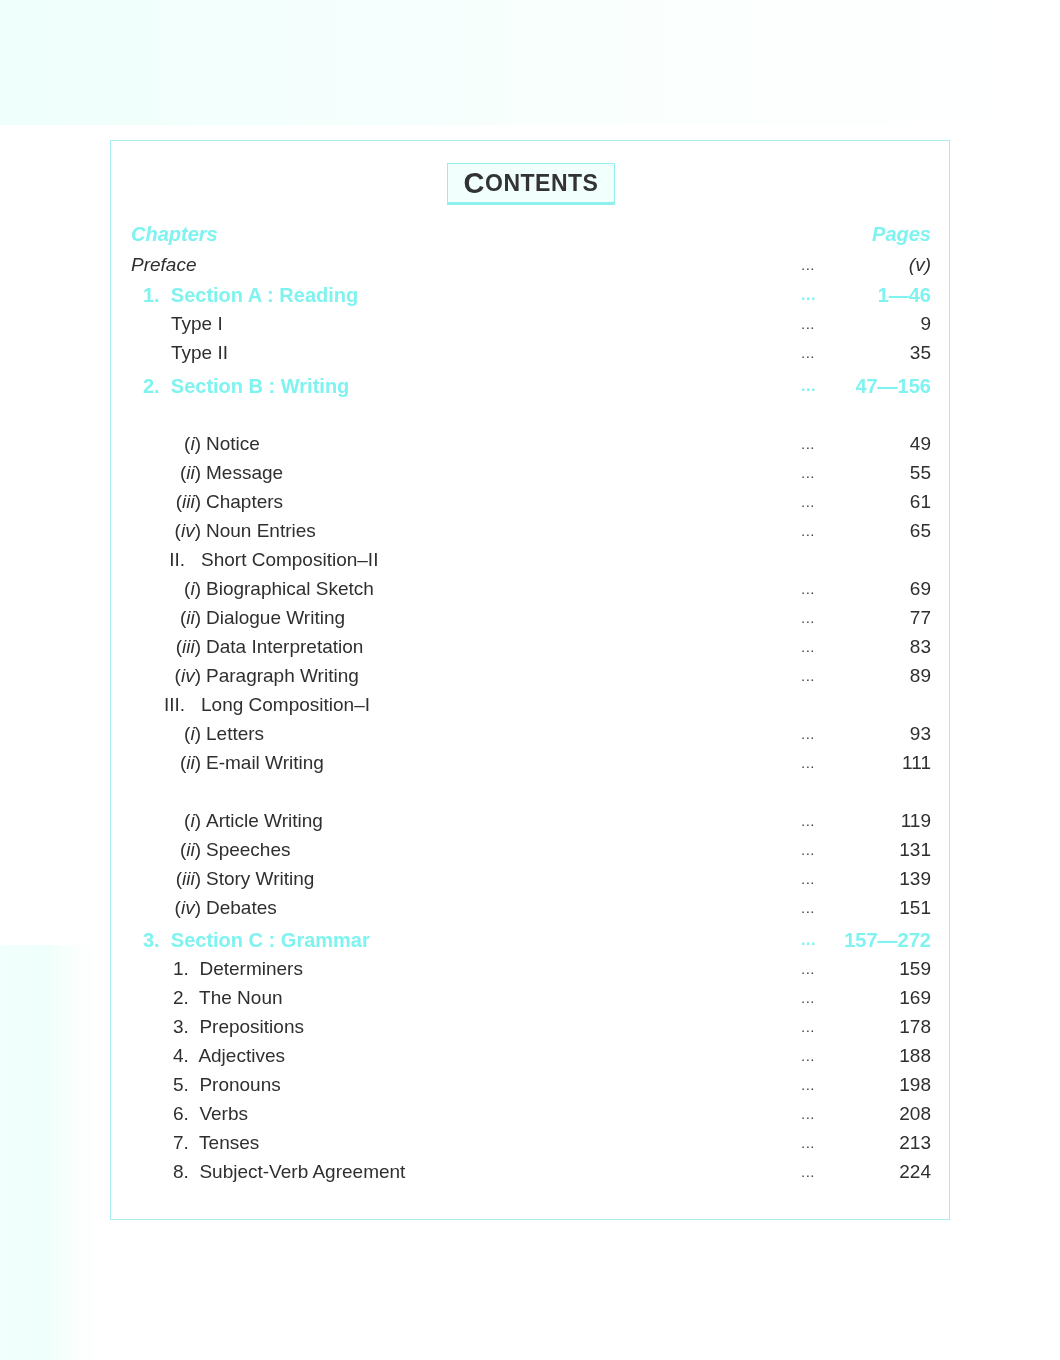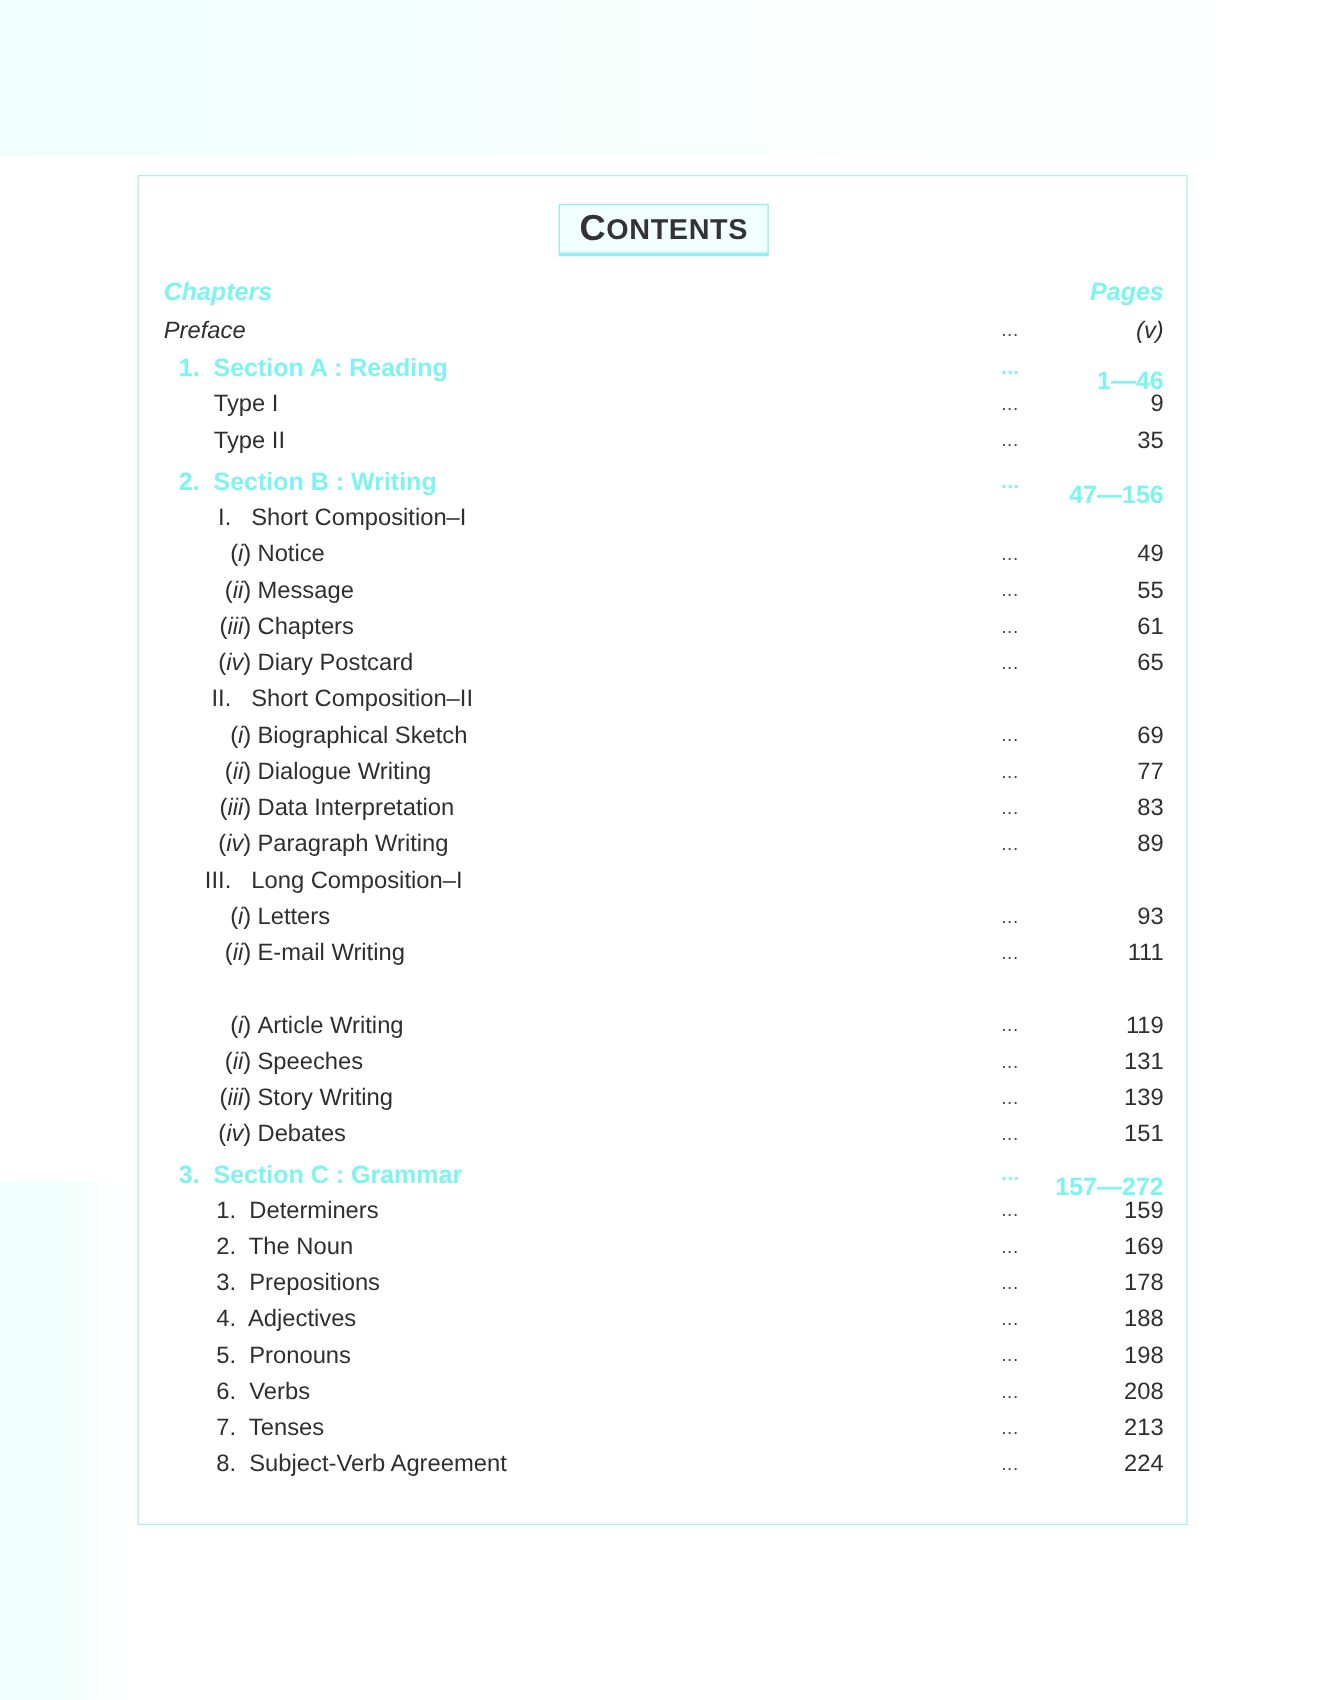--- a/index.html
+++ b/index.html
@@ -80,21 +80,21 @@
       color: #7ff3ef;
       font-style: italic;
       font-weight: bold;
       font-size: 20px;
     }
     .section .label, .section .page, .section .dots {
       color: #7ff3ef;
       font-weight: bold;
     }
     .section .label { font-size: 20px; }
-    .section .page { font-size: 20px; margin-top: 10px; }
+    .section .page { font-size: 20px; }
     .section .dots { font-weight: bold; font-size: 16px; }
     .italic { font-style: italic; }
     .roman { display: inline-block; width: 36px; text-align: right; margin-right: 16px; }
     .sub-num { display: inline-block; width: 44px; text-align: right; margin-right: 5px; }
     .sub-num i { font-style: italic; }
   </style>
 </head>
 <body>
 
 <div class="top-band"></div>
@@ -134,40 +134,37 @@
     <span class="dots">...</span>
     <span class="page">35</span>
   </div>
 
   <div class="row section" style="top:232px">
     <span class="label" style="left:32px"><span>2.</span>&nbsp; <span>Section B : Writing</span></span>
     <span class="dots">...</span>
     <span class="page">47—156</span>
   </div>
 
-  <div class="row" style="top:261px">
-    <span class="label" style="left:38px"><span class="roman">I.</span><span>Short Composition–I</span></span>
-  </div>
   <div class="row" style="top:290px">
     <span class="label" style="left:46px"><span class="sub-num">(<i>i</i>)</span><span>Notice</span></span>
     <span class="dots">...</span>
     <span class="page">49</span>
   </div>
   <div class="row" style="top:319px">
     <span class="label" style="left:46px"><span class="sub-num">(<i>ii</i>)</span><span>Message</span></span>
     <span class="dots">...</span>
     <span class="page">55</span>
   </div>
   <div class="row" style="top:348px">
     <span class="label" style="left:46px"><span class="sub-num">(<i>iii</i>)</span><span>Chapters</span></span>
     <span class="dots">...</span>
     <span class="page">61</span>
   </div>
   <div class="row" style="top:377px">
-    <span class="label" style="left:46px"><span class="sub-num">(<i>iv</i>)</span><span>Diary Postcard</span></span>
+    <span class="label" style="left:46px"><span class="sub-num">(<i>iv</i>)</span><span>Noun Entries</span></span>
     <span class="dots">...</span>
     <span class="page">65</span>
   </div>
 
   <div class="row" style="top:406px">
     <span class="label" style="left:38px"><span class="roman">II.</span><span>Short Composition–II</span></span>
   </div>
   <div class="row" style="top:435px">
     <span class="label" style="left:46px"><span class="sub-num">(<i>i</i>)</span><span>Biographical Sketch</span></span>
     <span class="dots">...</span>

